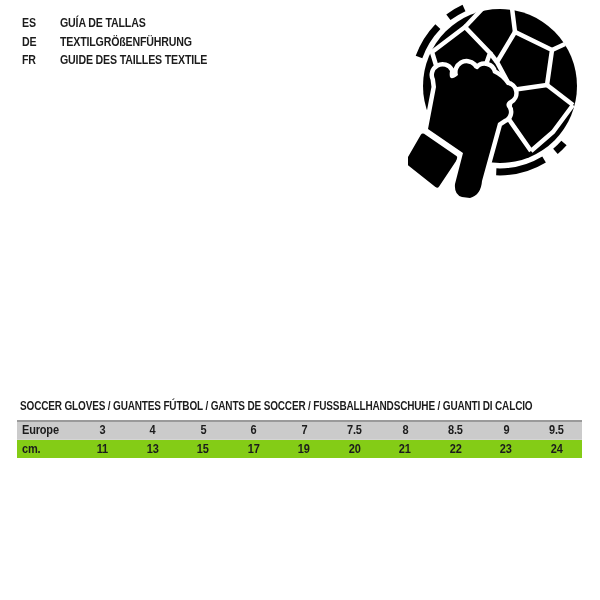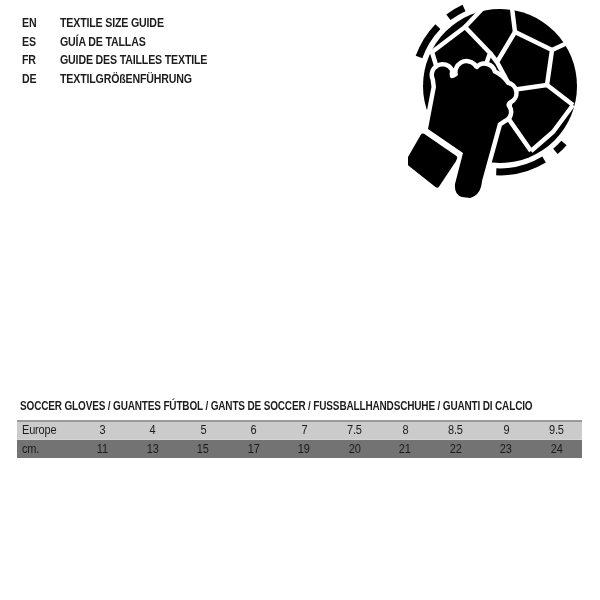--- a/index.html
+++ b/index.html
@@ -33,53 +33,49 @@
     font-weight: bold; font-size: 12.5px; line-height: 16px;
     display: inline-block; transform: scaleX(0.8); transform-origin: 0 50%;
     letter-spacing: -0.2px; white-space: nowrap;
   }
   .size-table {
     margin-left: -3px; margin-top: 6px;
     width: 565px; border-collapse: collapse; table-layout: fixed;
     border-top: 2px solid #9a9a9a;
   }
   .size-table td {
-    font-weight: normal; font-size: 12.5px; text-align: center;
+    font-weight: bold; font-size: 12.5px; text-align: center;
     vertical-align: middle; padding: 0; overflow: hidden;
   }
   .size-table tr.hdr td { background: #cbcbcb; height: 18px; border-bottom: 1px solid #d5d5d5; }
-  .size-table tr.bdy td { background: #737373; height: 19px; }
+  .size-table tr.bdy td { background: #84cc16; height: 19px; }
   .size-table td.lbl { text-align: left; padding-left: 5px; }
   .cell-txt {
     display: inline-block; transform: scaleX(0.88); transform-origin: 50% 50%;
     letter-spacing: -0.2px; white-space: nowrap;
   }
   td.lbl .cell-txt { transform-origin: 0 50%; }
 </style>
 </head>
 <body>
 
 <div class="canvas">
 
   <div class="lang-list">
     <div class="lang-row">
-      <span class="lang-code">EN</span>
-      <span class="lang-label">TEXTILE SIZE GUIDE</span>
-    </div>
-    <div class="lang-row">
       <span class="lang-code">ES</span>
       <span class="lang-label">GUÍA DE TALLAS</span>
     </div>
     <div class="lang-row">
+      <span class="lang-code">DE</span>
+      <span class="lang-label">TEXTILGRÖßENFÜHRUNG</span>
+    </div>
+    <div class="lang-row">
       <span class="lang-code">FR</span>
       <span class="lang-label">GUIDE DES TAILLES TEXTILE</span>
-    </div>
-    <div class="lang-row">
-      <span class="lang-code">DE</span>
-      <span class="lang-label">TEXTILGRÖßENFÜHRUNG</span>
     </div>
   </div>
 
   <svg class="glove-icon" viewBox="0 0 175 198" xmlns="http://www.w3.org/2000/svg" aria-hidden="true">
 
     <path d="M11,54 A86,86 0 0 1 56,5" fill="none" stroke="#000" stroke-width="7" stroke-dasharray="36 14"></path>
     <path d="M156,140 A86,86 0 0 1 63,164" fill="none" stroke="#000" stroke-width="7" stroke-dasharray="12 14 50 14"></path>
 
     <circle cx="92" cy="83" r="77" fill="#000"></circle>
     <g stroke="#fff" stroke-width="4.5" fill="none">

